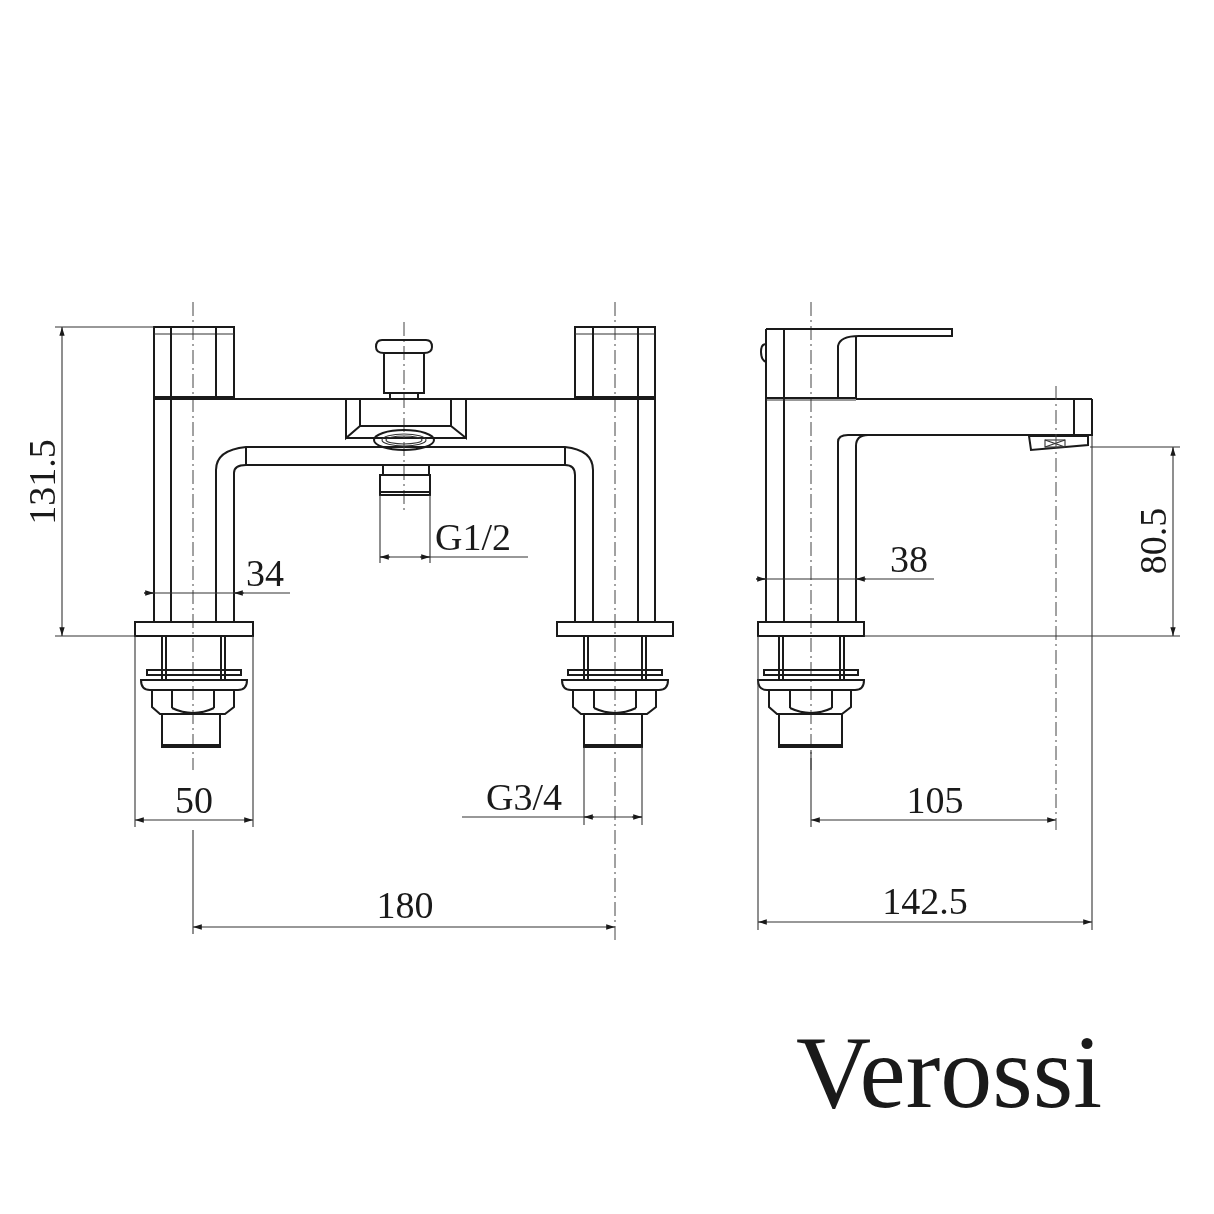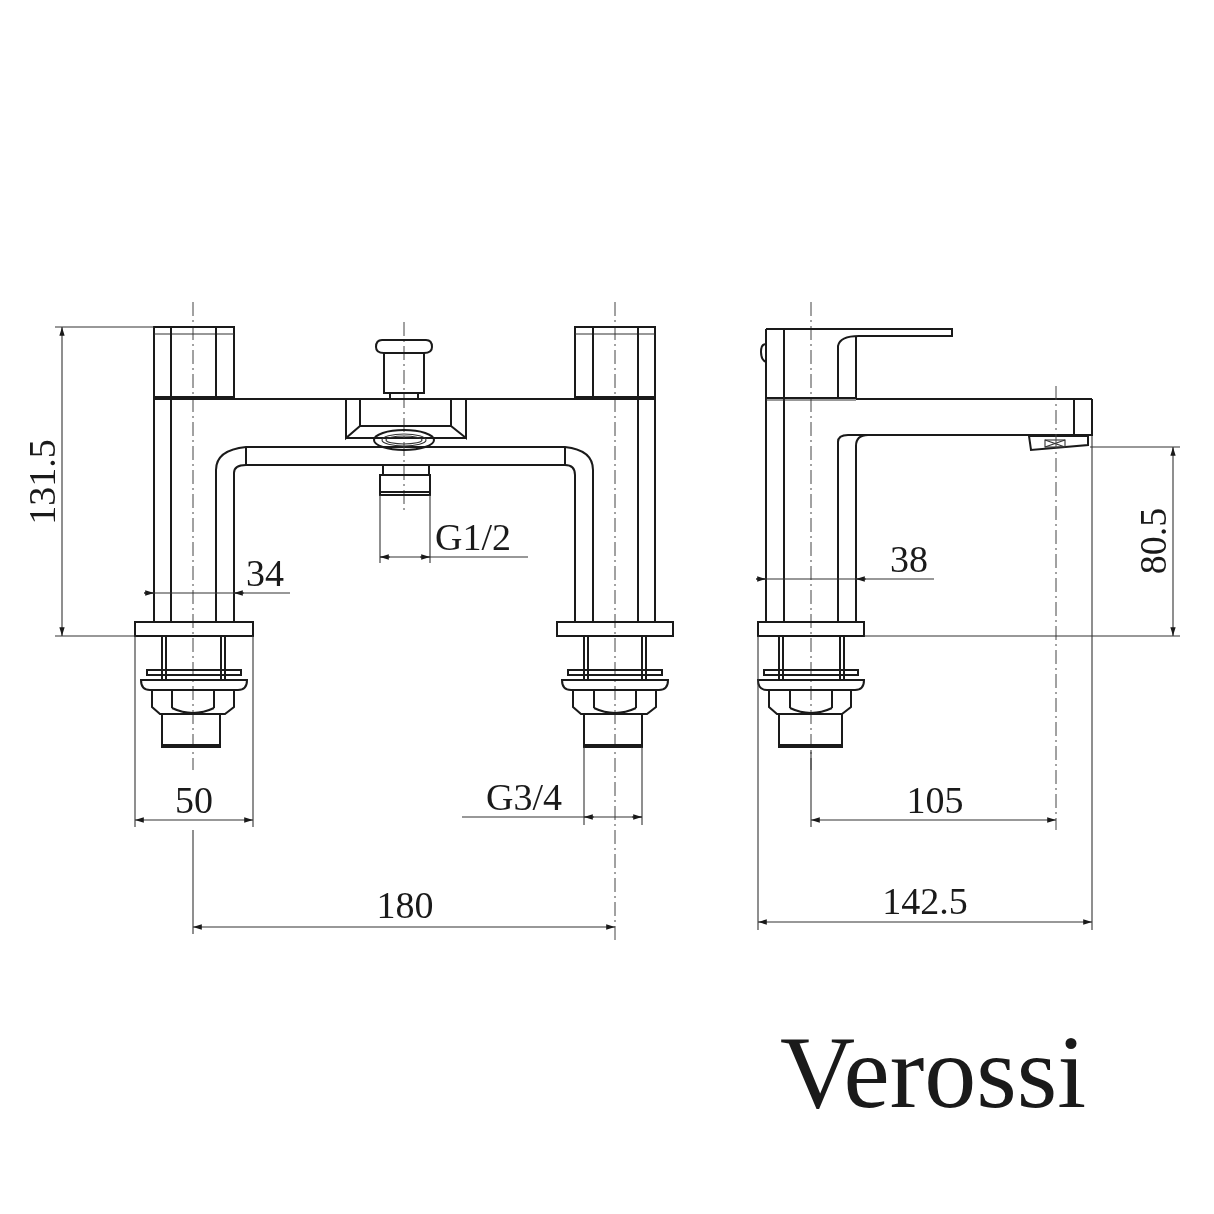--- a/index.html
+++ b/index.html
@@ -4,21 +4,21 @@
 <style>
   html, body { margin: 0; padding: 0; background: #ffffff; }
   body { width: 1214px; height: 1214px; position: relative; overflow: hidden; }
   #drawing { position: absolute; left: 0; top: 0; width: 1214px; height: 1214px; }
   .ln { stroke: #1a1a1a; stroke-width: 2; fill: none; }
   .thin { stroke: #333; stroke-width: 1.1; fill: none; }
   .center { stroke: #444; stroke-width: 1; fill: none; stroke-dasharray: 14 4 2 4; }
   .dimtext { font-family: "Liberation Serif", "DejaVu Serif", serif; font-size: 38px; fill: #1a1a1a; }
   .arrow { fill: #1a1a1a; }
   .brand {
-    position: absolute; left: 780px; top: 1020px;
+    position: absolute; left: 796px; top: 1020px;
     font-family: "Liberation Serif", "DejaVu Serif", serif;
     font-size: 104px; color: #1a1a1a; letter-spacing: 0px; line-height: 1;
   }
 </style>
 </head>
 <body>
 
 <svg id="drawing" viewBox="0 0 1214 1214" xmlns="http://www.w3.org/2000/svg">
   <defs>
     <marker id="arr" viewBox="0 0 10 10" refX="10" refY="5" markerWidth="8" markerHeight="8" orient="auto-start-reverse">

